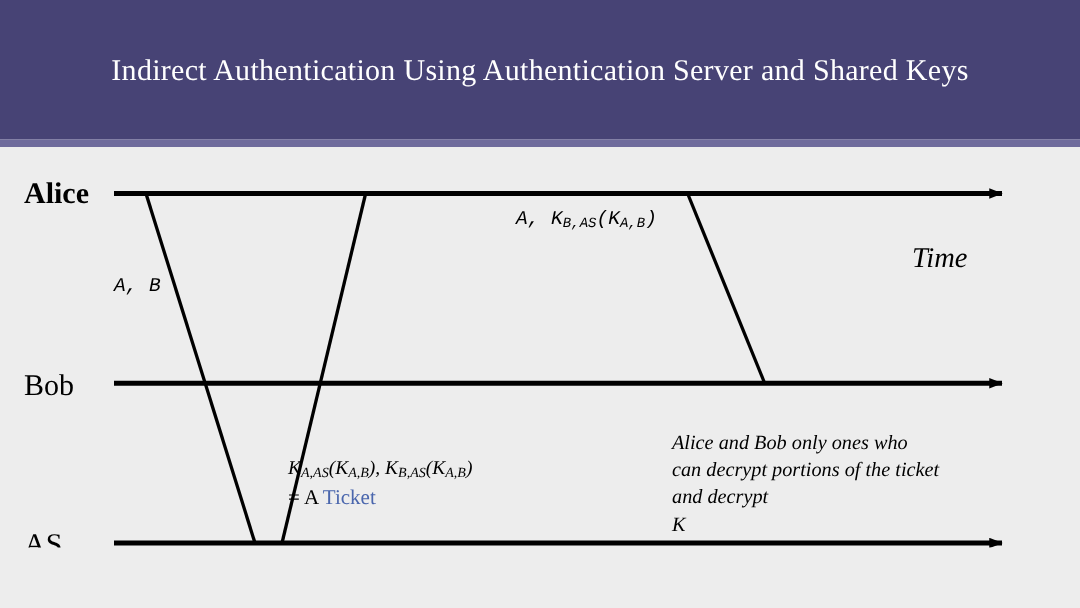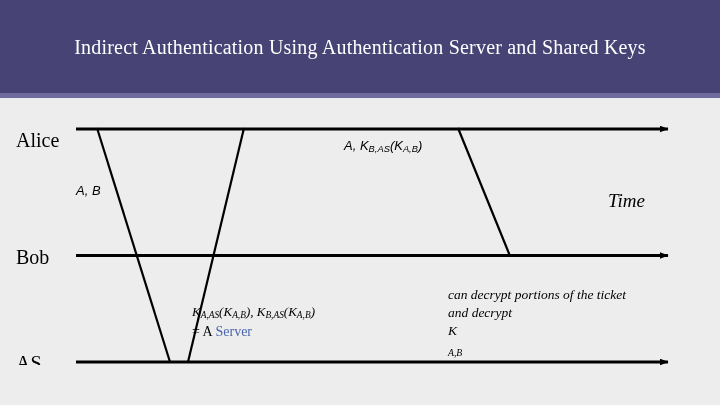--- a/index.html
+++ b/index.html
@@ -60,28 +60,28 @@
     height: 405px;
   }
   
   .actor-label {
     position: absolute;
     font-family: "Liberation Serif", "DejaVu Serif", serif;
     font-size: 20px;
     color: #000000;
     white-space: nowrap;
   }
-  #actor-alice { left: 16px; top: 129px; }
+  #actor-alice { left: 16px; top: 118px; font-weight: bold; }
   #actor-bob   { left: 16px; top: 246px; }
   #actor-as    { left: 16px; top: 352px; }
 
   
   .msg-label {
     position: absolute;
-    font-family: Liberation Sans, sans-serif;
+    font-family: Liberation Mono, monospace;
     font-style: italic;
     color: #000000;
     white-space: nowrap;
   }
   #msg-ab {
     left: 76px;
     top: 183px;
     font-size: 13px;
   }
   #msg-ticket-to-alice {
@@ -90,21 +90,20 @@
     font-size: 13px;
   }
   #time-label {
     position: absolute;
     left: 608px;
     top: 162px;
     font-size: 19px;
     font-style: italic;
     font-family: "Liberation Serif", "DejaVu Serif", serif;
     color: #000000;
-    margin-top: 28px;
   }
   #msg-ticket-block {
     position: absolute;
     left: 192px;
     top: 303px;
     font-family: "Liberation Serif", "DejaVu Serif", serif;
     font-size: 13px;
     color: #000000;
     line-height: 1.42;
     white-space: nowrap;
@@ -177,23 +176,24 @@
   <div class="actor-label" id="actor-as">AS</div>
 
   <div id="time-label">Time</div>
 
   <div class="msg-label" id="msg-ab">A, B</div>
 
   <div class="msg-label" id="msg-ticket-to-alice"><span>A, </span><span class="sym">K</span><sub>B,AS</sub><span>(</span><span class="sym">K</span><sub>A,B</sub><span>)</span></div>
 
   <div id="msg-ticket-block">
     <span id="msg-ticket-line1"><span class="sym">K</span><sub>A,AS</sub><span>(</span><span class="sym">K</span><sub>A,B</sub><span>), </span><span class="sym">K</span><sub>B,AS</sub><span>(</span><span class="sym">K</span><sub>A,B</sub><span>)</span></span>
-    <span id="msg-ticket-line2"><span>= A </span><span class="ticket-word">Server</span></span>
+    <span id="msg-ticket-line2"><span>= A </span><span class="ticket-word">Ticket</span></span>
   </div>
 
   <div id="note-block">
+    <span>Alice and Bob only ones who</span>
     <span>can decrypt portions of the ticket</span>
     <span><span>and decrypt </span><span class="sym">K</span><sub>A,B</sub></span>
   </div>
 
   <div id="slide-number">36</div>
 
 </div>
 
 </body></html>

